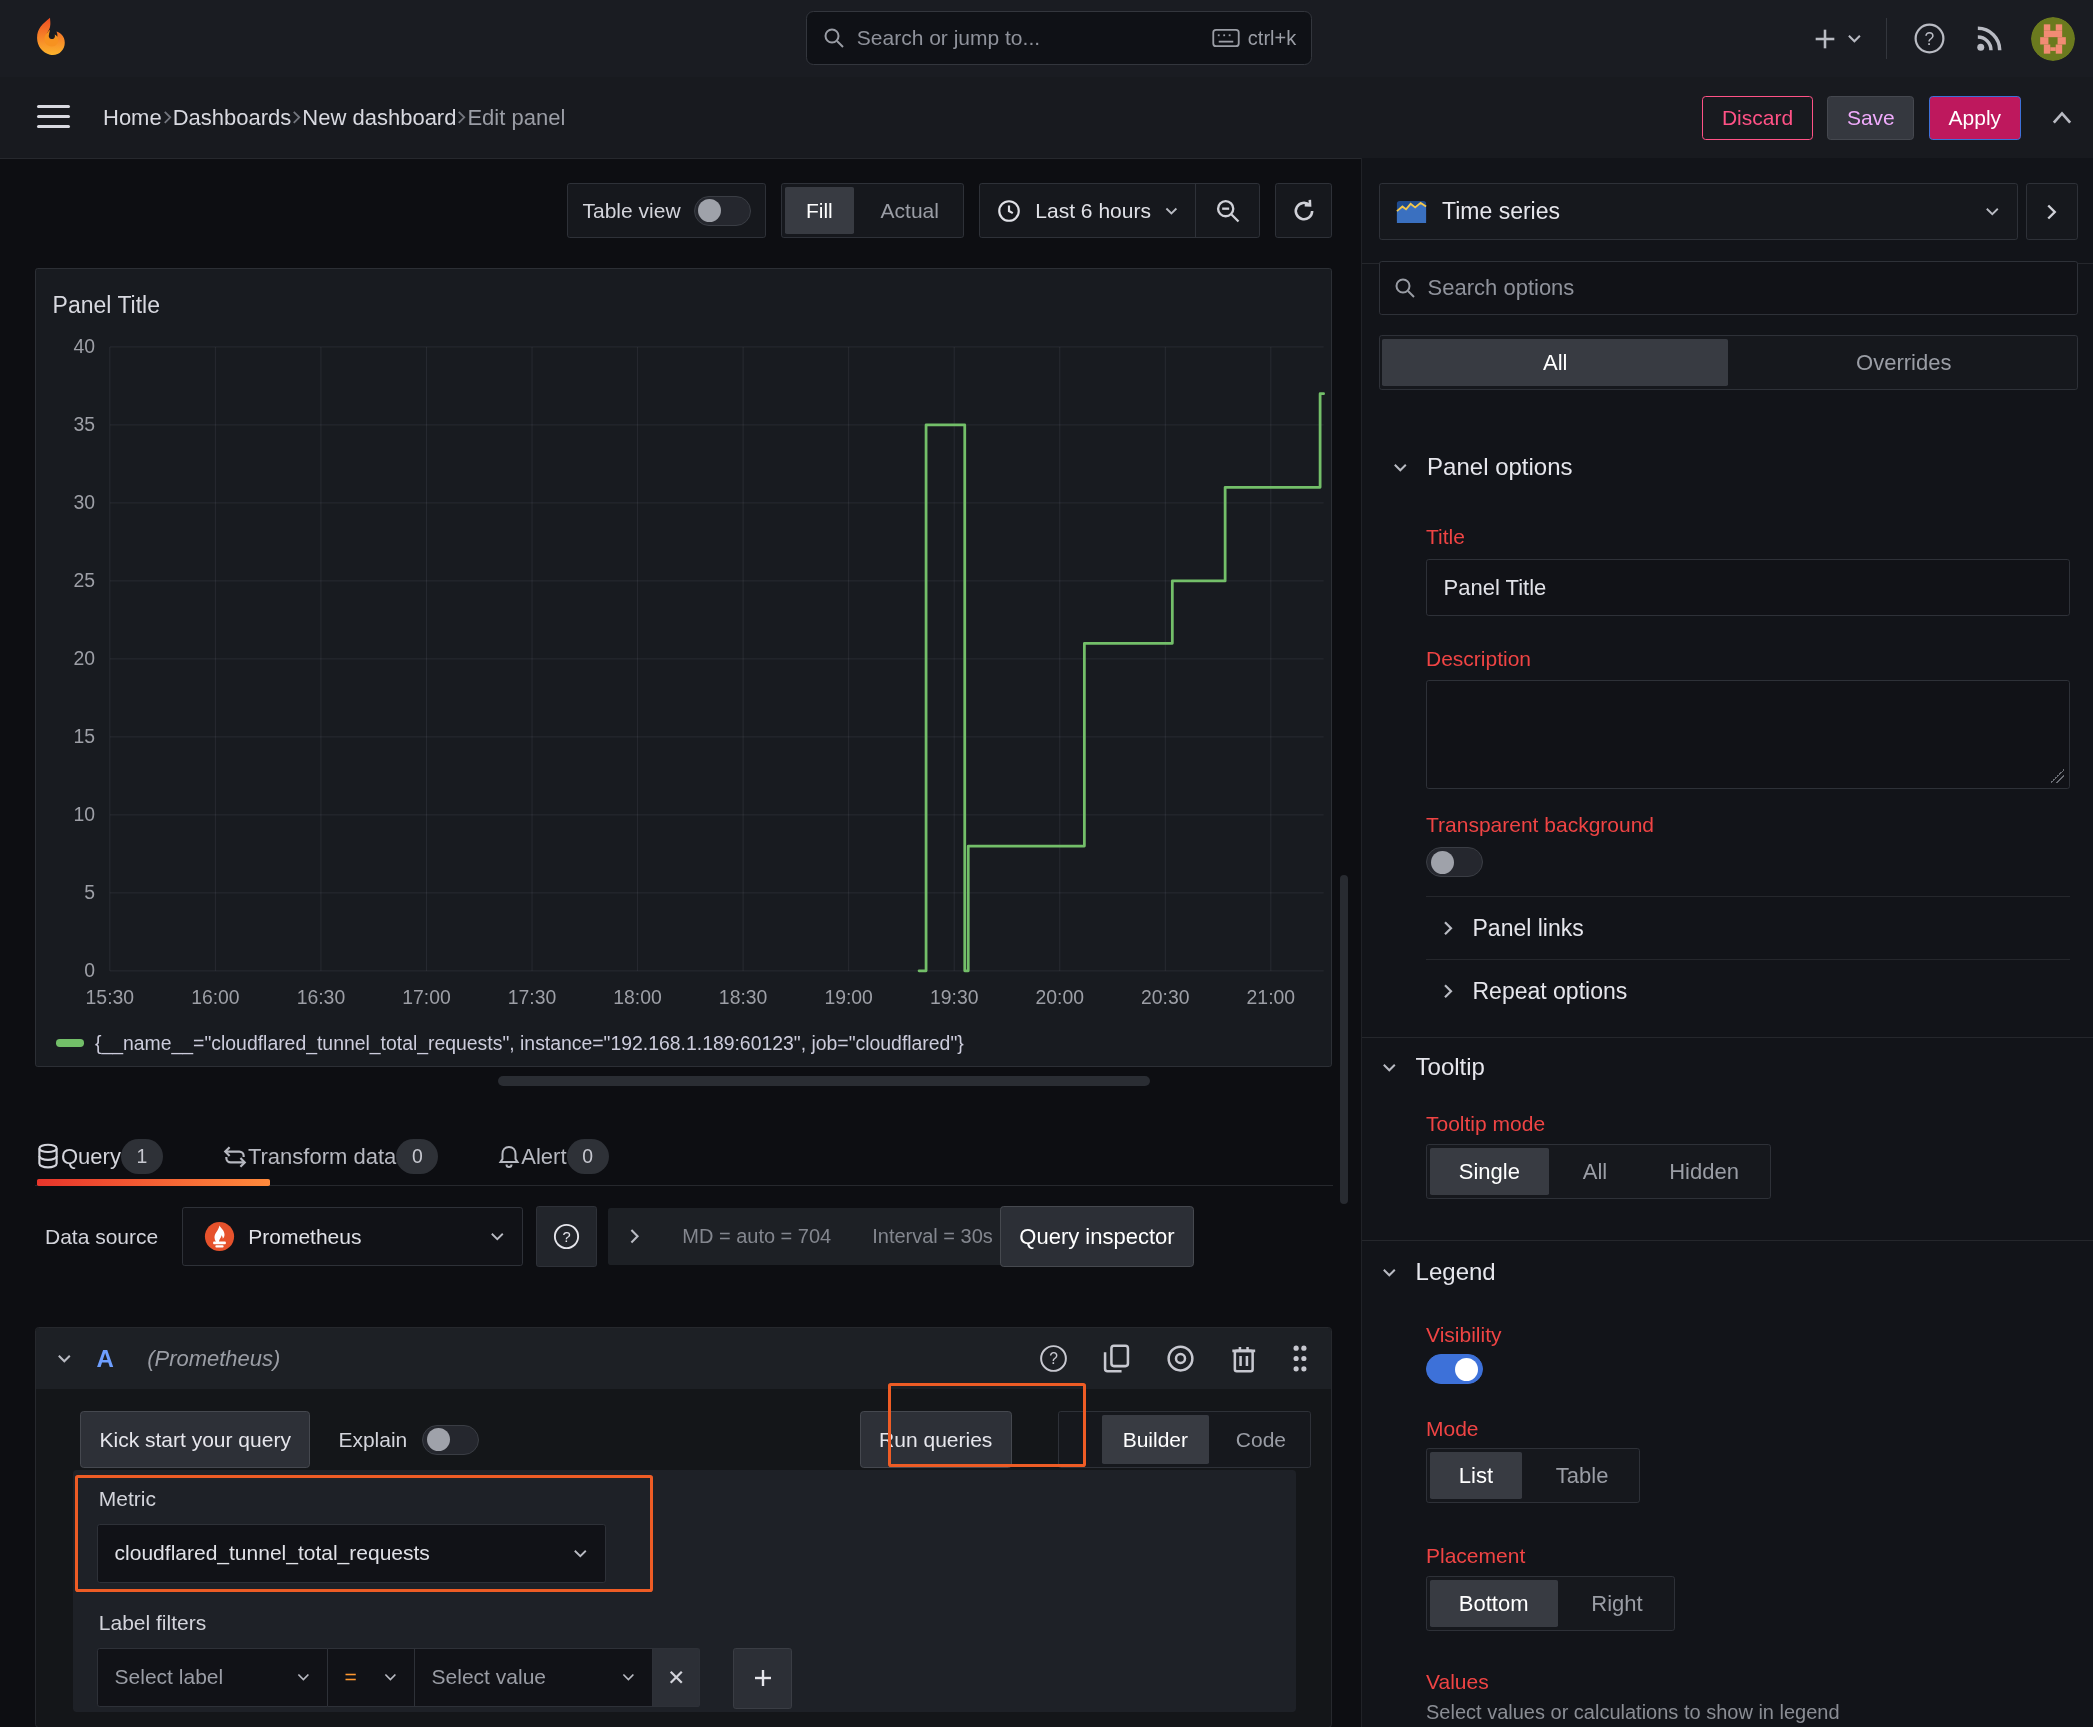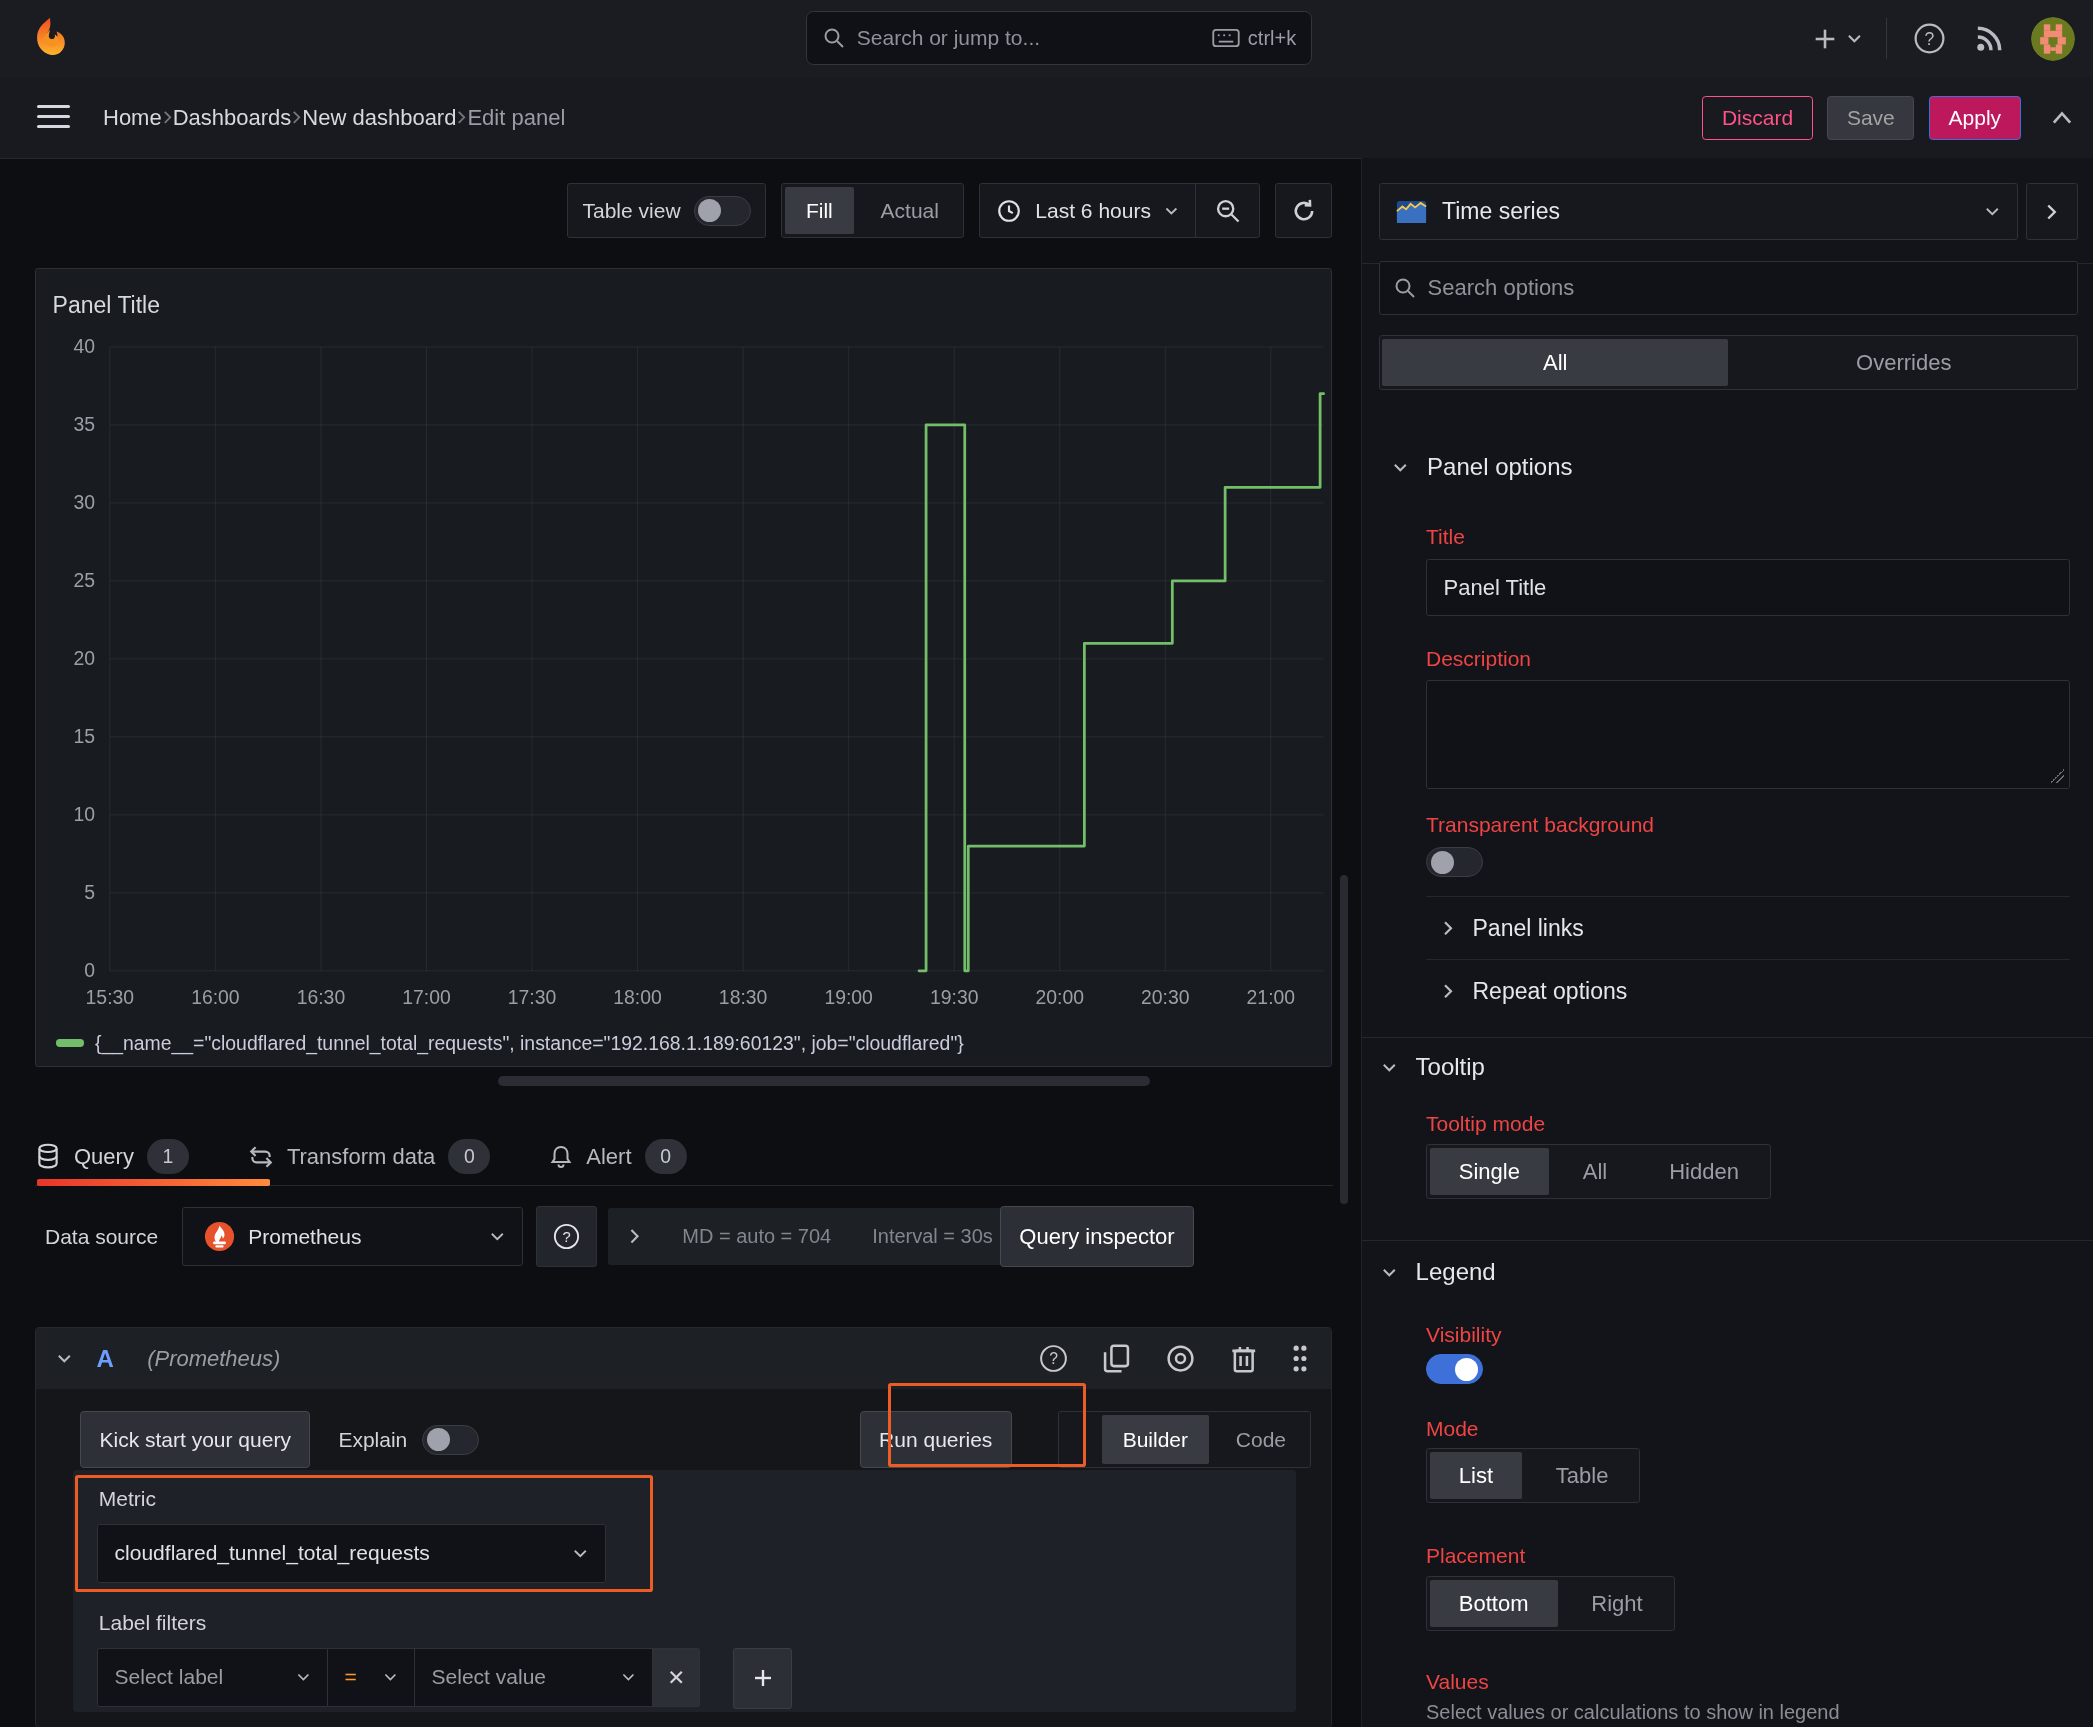--- a/index.html
+++ b/index.html
@@ -22,21 +22,21 @@
   .crumbbar{position:absolute;left:0;top:77px;width:2093px;height:81px;background:#181a1f;border-bottom:0.9px solid #26282d;}
   .hamburger{position:absolute;left:37px;top:24px;width:33px;height:31px;display:flex;flex-direction:column;justify-content:space-between;padding:3.7px 0;box-sizing:border-box;cursor:pointer;}
   .hamburger i{display:block;height:3.7px;background:#d8d9e0;border-radius:1.8px;}
   .crumbs{position:absolute;left:103px;top:0;height:81px;display:flex;align-items:center;gap:0;font-size:22px;}
   .crumbs .link{color:#d8d9e0;}
   .crumbs .muted{color:#9a9da5;}
   .crumb-sep{color:#73767e;}
   .crumb-actions{position:absolute;right:16.6px;top:0;height:81px;display:flex;align-items:center;gap:14.8px;}
   .btn{border-radius:3.7px;font-size:21px;height:44px;display:inline-flex;align-items:center;justify-content:center;padding:0 18.5px;cursor:pointer;box-sizing:border-box;}
   .btn-discard{border:0.9px solid #ff5286;color:#ff5286;background:transparent;}
-  .btn-save{background:#35383f;border:0.9px solid #45484f;color:#a3a3a3;}
+  .btn-save{background:#35383f;border:0.9px solid #45484f;color:#f0abfc;}
   .btn-apply{background:#be185d;border:0.9px solid #3d71d9;color:#fff;}
 
   
   .panel-toolbar{position:absolute;top:183px;right:761px;display:flex;gap:14.8px;height:55px;align-items:center;}
   .tool-group{height:55px;border:0.9px solid #2e3138;border-radius:2.8px;display:flex;align-items:center;background:#16181d;box-sizing:border-box;}
   .tv{padding:0 14.8px;gap:13px;display:flex;align-items:center;font-size:21px;color:#d3d4db;}
   .seg{display:flex;height:100%;align-items:stretch;justify-content:space-between;}
   .seg .opt{display:flex;align-items:center;padding:0 24px;font-size:21px;color:#9a9da5;cursor:pointer;}
   .seg .opt.sel{background:#383b42;color:#fff;border-radius:1.8px;margin:2.8px;padding:0 21px;}
   .timepick{display:flex;align-items:center;padding:0 16.6px;gap:13px;font-size:21px;color:#e0e1e7;height:100%;cursor:pointer;}
@@ -54,21 +54,21 @@
              border:0.9px solid #2c2f35;border-radius:2.8px;box-sizing:border-box;display:flex;flex-direction:column;}
   .viz-title{height:54px;display:flex;align-items:center;padding:9.2px 0 0 16.6px;font-size:23px;color:#d8d9e0;flex:none;}
   .chart-wrap{flex:1;position:relative;}
   .viz-legend{height:48px;flex:none;display:flex;align-items:center;gap:11px;padding-left:20px;font-size:19.4px;color:#ccccdc;}
   .legend-swatch{width:28px;height:8.3px;border-radius:3.7px;background:#73bf69;flex:none;}
   .drag-pill{position:absolute;left:498px;top:1076px;width:652px;height:10px;border-radius:5.5px;background:#2a2d33;cursor:row-resize;}
   .vscroll{position:absolute;left:1340px;top:875px;width:8.3px;height:329px;border-radius:4.6px;background:#282b31;cursor:pointer;}
 
   
   .tabs-row{position:absolute;left:35px;top:1128px;width:1298px;height:57px;display:flex;align-items:center;gap:59px;border-bottom:0.9px solid #26282d;}
-  .tab{display:flex;align-items:center;gap:13px;font-size:22px;color:#d3d4db;cursor:pointer;}
+  .tab{display:flex;align-items:center;font-size:22px;color:#d3d4db;cursor:pointer;}
   .tab.dim{color:#b6b8c0;}
   .badge{min-width:42px;height:35px;border-radius:17.5px;background:#2e3137;color:#c7c8d0;font-size:19.4px;display:inline-flex;align-items:center;justify-content:center;padding:0 11px;box-sizing:border-box;}
   .tab-underline{position:absolute;left:1.8px;top:51px;width:233px;height:6.5px;border-radius:1.8px;background:linear-gradient(90deg,#e8352b,#ff8a3c);}
 
   
   .ds-row{position:absolute;left:45px;top:1207px;height:59px;display:flex;align-items:center;}
   .ds-label{font-size:21px;color:#d3d4db;margin-right:24px;}
   .select{background:#111217;border:0.9px solid #2e3138;border-radius:2.8px;height:59px;display:flex;align-items:center;padding:0 16.6px;gap:13px;box-sizing:border-box;cursor:pointer;}
   .select .val{font-size:21px;color:#e0e1e7;}
   .sq-btn{width:59px;height:59px;border:0.9px solid #2e3138;border-radius:2.8px;background:#22252b;display:flex;align-items:center;justify-content:center;margin-left:13px;cursor:pointer;}

